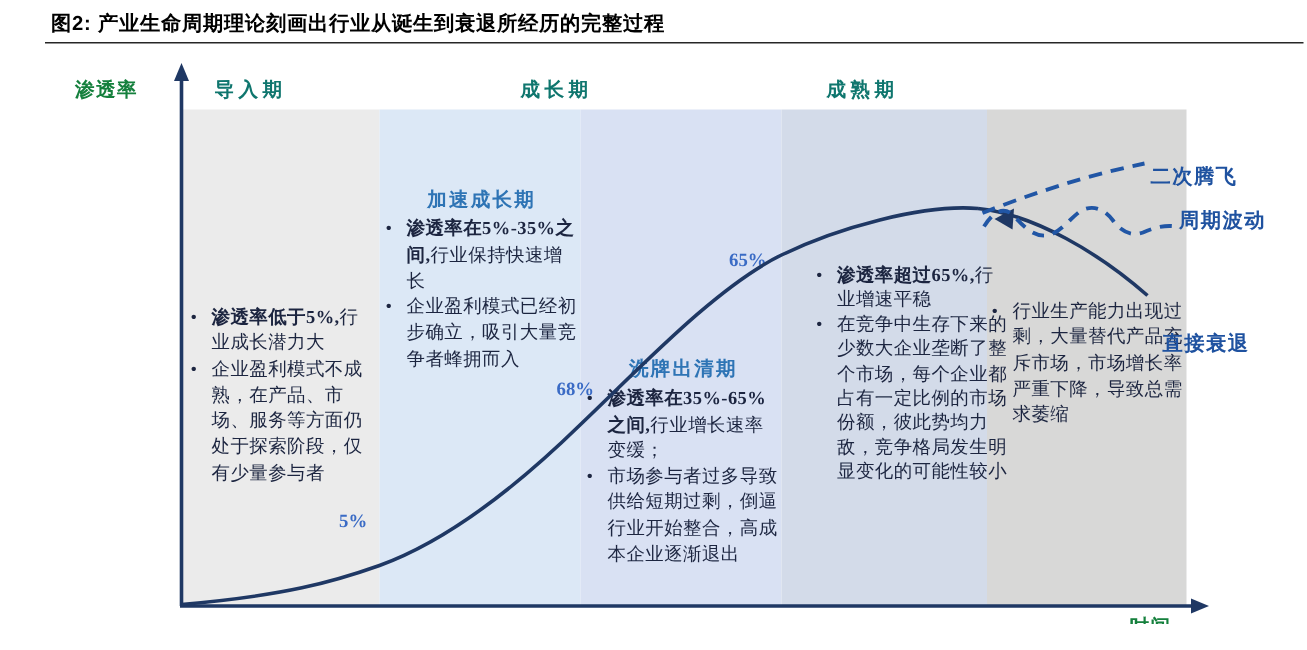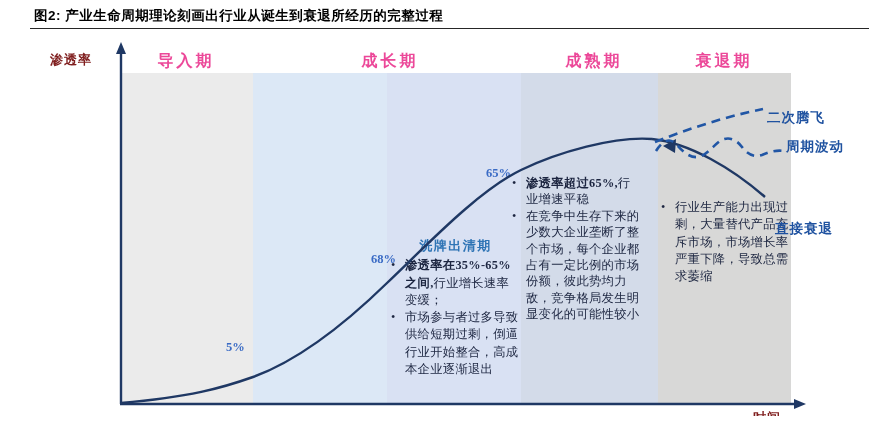--- a/index.html
+++ b/index.html
@@ -2,23 +2,23 @@
 <html><head>
 <meta charset="utf-8">
 <style>
   html,body{margin:0;padding:0;background:#fff;}
   .page{position:relative;width:871px;height:416px;background:#ffffff;
         font-family:"Liberation Sans",sans-serif;overflow:hidden;}
   .fig-title{position:absolute;left:34px;top:7px;font-size:13.5px;font-weight:bold;
              color:#000;letter-spacing:0.5px;}
   .title-rule{position:absolute;left:30px;top:28px;width:839px;height:1px;background:#262626;}
   .band{position:absolute;top:73px;height:331px;}
-  .phase-h{position:absolute;top:51px;width:86px;text-align:center;font-size:16px;
-           font-weight:bold;color:#ec4899;letter-spacing:3px;white-space:nowrap;}
-  .axis-cap{position:absolute;font-size:13px;font-weight:bold;color:#7f1d1d;letter-spacing:1px;}
+  .phase-h{position:absolute;top:51px;width:86px;text-align:left;font-size:13px;
+           font-weight:bold;color:#0f766e;letter-spacing:3px;white-space:nowrap;}
+  .axis-cap{position:absolute;font-size:13px;font-weight:bold;color:#15803d;letter-spacing:1px;}
   .block{position:absolute;font-family:"Liberation Serif","DejaVu Serif",serif;
          color:#1c2540;font-size:12.3px;line-height:17.3px;letter-spacing:0.3px;}
   .block-header{text-align:center;color:#2e74b5;font-weight:bold;font-size:13px;
                 margin-bottom:3px;letter-spacing:1.5px;}
   .bullet{display:flex;}
   .bullet::before{content:"\2022";flex:0 0 14px;width:14px;}
   .bullet b{font-weight:bold;}
   .pct{position:absolute;font-weight:bold;color:#3a6bc5;font-size:12.5px;
        font-family:Liberation Serif, serif;}
   .scenario{position:absolute;font-weight:bold;color:#1f52a0;font-size:13.5px;
@@ -38,37 +38,51 @@
   <div class="band" style="left:387px;width:134px;background:#d9e1f3;"></div>
   <div class="band" style="left:521px;width:137px;background:#d3dbe9;"></div>
   <div class="band" style="left:658px;width:133px;background:#d8d8d7;"></div>
 
   <div class="axis-cap" style="left:50px;top:51px;">渗透率</div>
   <div class="axis-cap" style="left:753px;top:409px;">时间</div>
 
   <div class="phase-h" style="left:143px;">导入期</div>
   <div class="phase-h" style="left:347px;">成长期</div>
   <div class="phase-h" style="left:551px;">成熟期</div>
-  <div class="phase-h" style="left:681px;">衰退期</div>
 
   <div class="block" style="left:127px;top:203px;width:124px;">
+    <div class="bullet">
+      <span class="bullet-text"><b>渗透率低于5%,</b><span>行业成长潜力大</span></span>
+    </div>
+    <div class="bullet">
+      <span class="bullet-text">企业盈利模式不成熟，在产品、市场、服务等方面仍处于探索阶段，仅有少量参与者</span>
+    </div>
   </div>
 
+  <div class="block" style="left:257px;top:124px;width:128px;">
+    <div class="block-header">加速成长期</div>
+    <div class="bullet">
+      <span class="bullet-text"><b>渗透率在5%-35%之间,</b><span>行业保持快速增长</span></span>
+    </div>
+    <div class="bullet">
+      <span class="bullet-text">企业盈利模式已经初步确立，吸引大量竞争者蜂拥而入</span>
+    </div>
+  </div>
 
   <div class="block" style="left:391px;top:237px;width:129px;">
     <div class="block-header">洗牌出清期</div>
     <div class="bullet">
       <span class="bullet-text"><b>渗透率在35%-65%之间,</b><span>行业增长速率变缓；</span></span>
     </div>
     <div class="bullet">
       <span class="bullet-text">市场参与者过多导致供给短期过剩，倒逼行业开始整合，高成本企业逐渐退出</span>
     </div>
   </div>
 
-  <div class="block" style="left:512px;top:175px;width:131px;line-height:16.4px;">
+  <div class="block" style="left:544px;top:175px;width:131px;line-height:16.4px;">
     <div class="bullet">
       <span class="bullet-text"><b>渗透率超过65%,</b><span>行业增速平稳</span></span>
     </div>
     <div class="bullet">
       <span class="bullet-text">在竞争中生存下来的少数大企业垄断了整个市场，每个企业都占有一定比例的市场份额，彼此势均力敌，竞争格局发生明显变化的可能性较小</span>
     </div>
   </div>
 
   <div class="block" style="left:661px;top:199px;width:128px;">
     <div class="bullet">

